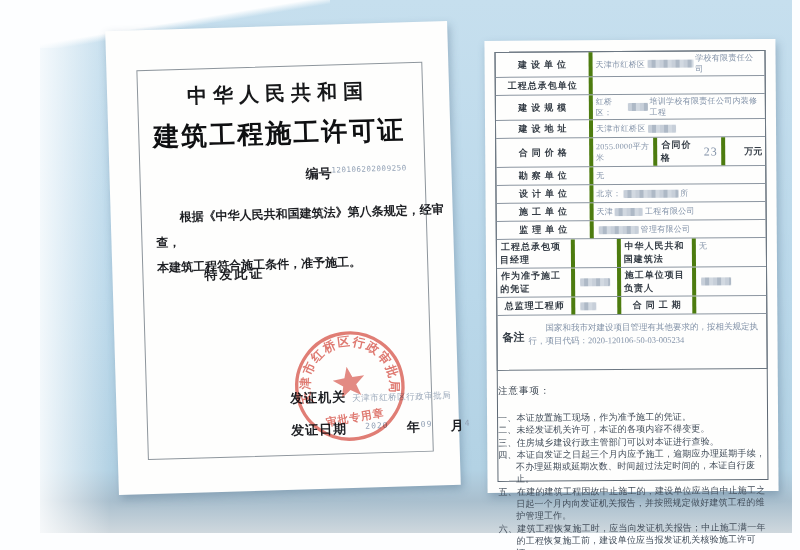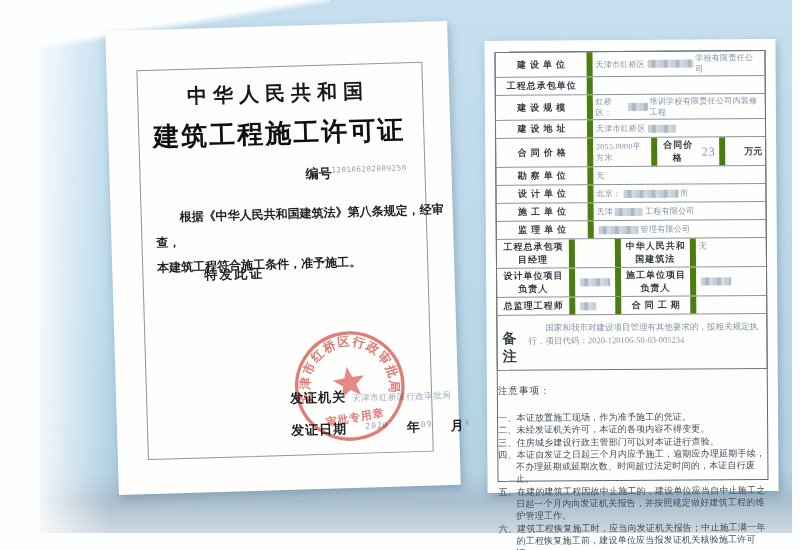--- a/index.html
+++ b/index.html
@@ -43,35 +43,35 @@
   .date-row{top:396px;left:174px;width:auto;font-size:13px;font-weight:bold;letter-spacing:1px;color:#1d1f23;white-space:nowrap;}
   .date-num{font-size:8px;position:relative;top:-4px;letter-spacing:1px;}
   .u-gap{margin-left:14px;}
   .stamp{position:absolute;left:175px;top:303px;width:118px;height:118px;transform:rotate(-8deg);
          mix-blend-mode:multiply;opacity:.88;}
   
   .rp-border{position:absolute;left:10px;right:10px;top:11px;bottom:11px;border:1px solid #5d6873;}
   .rtable{margin:-1px;border:1px solid #6d7883;font-family:"Liberation Serif","DejaVu Serif",serif;}
   .trow{display:flex;align-items:stretch;border-bottom:1px solid #8b95a0;min-height:17px;}
   .trow:last-child{border-bottom:none;}
-  .tc{border-right:6px solid #4d7c0f;display:flex;align-items:center;padding:1px 3px;box-sizing:border-box;}
+  .tc{border-right:4px solid #4d7c0f;display:flex;align-items:center;padding:1px 3px;box-sizing:border-box;}
   .tc:last-child{border-right:none;}
   .lbl{justify-content:center;font-size:9px;color:#343c45;font-weight:bold;}
   .ls4{letter-spacing:4px;text-indent:4px;}
-  .ls1{letter-spacing:1px;text-indent:1px;text-align:center;}
+  .ls1{letter-spacing:1px;text-indent:1px;}
   .val{font-size:8px;color:#8292a8;letter-spacing:.3px;}
   .w36{width:36%;} .w64{width:64%;}
   .w24{width:24%;} .w25{width:25%;} .w15{width:15%;padding-left:9px;}
   .w29{width:29%;} .w17{width:17%;} .w28{width:28%;} .w26{width:26%;}
   .price-num{margin-left:6px;font-family:Liberation Serif, serif;color:#8292a8;font-size:12px;font-weight:normal;}
   .unit-right{justify-content:flex-end;font-size:9px;color:#343c45;font-weight:bold;}
   .sup-val{align-self:flex-start;margin-top:1px;}
   .remarks-row{min-height:54px;align-items:flex-start;}
   .remarks-cell{width:100%;display:flex;align-items:flex-start;padding:3px 5px;}
-  .remarks-lbl{width:26px;flex:none;font-size:14px;color:#343c45;font-weight:bold;padding-top:11px;}
+  .remarks-lbl{width:26px;flex:none;font-size:11px;color:#343c45;font-weight:bold;padding-top:11px;}
   .remarks-txt{flex:1;font-size:8.5px;line-height:13px;color:#8292a8;text-indent:2em;padding-top:3px;}
   .notes-head{margin-top:15px;font-size:9.5px;color:#39434f;letter-spacing:1px;}
   .notes-list{margin-top:14px;}
   .note-item{font-size:9px;line-height:12.3px;color:#414c59;padding-left:1.95em;text-indent:-1.95em;letter-spacing:.2px;}
   
   .redact{display:inline-block;height:8px;vertical-align:-1px;margin:0 2px;border-radius:1px;
     background:repeating-linear-gradient(90deg,#c7cfd9 0 4px,#aeb9c6 4px 8px,#d2d9e1 8px 12px);
     filter:blur(.6px);}
   .rw46{width:46px}.rw28{width:28px}.rw22{width:22px}.rw55{width:55px}.rw40{width:40px}.rw30{width:30px}.rw16{width:16px}
 </style>
@@ -206,21 +206,21 @@
       <div class="trow">
         <div class="tc lbl ls1 w29">工程总承包项目经理</div>
         <div class="tc val w17"></div>
         <div class="tc lbl ls1 w28">中华人民共和国建筑法</div>
         <div class="tc val w26">
           <span class="sup-val">无</span>
         </div>
       </div>
 
       <div class="trow">
-        <div class="tc lbl ls1 w29">设计单位项目负责人</div>
+        <div class="tc lbl ls1 w29">作为准予施工的凭证</div>
         <div class="tc val w17">
           <span class="redact rw30"></span>
         </div>
         <div class="tc lbl ls1 w28">施工单位项目负责人</div>
         <div class="tc val w26">
           <span class="redact rw30"></span>
         </div>
       </div>
 
       <div class="trow">

